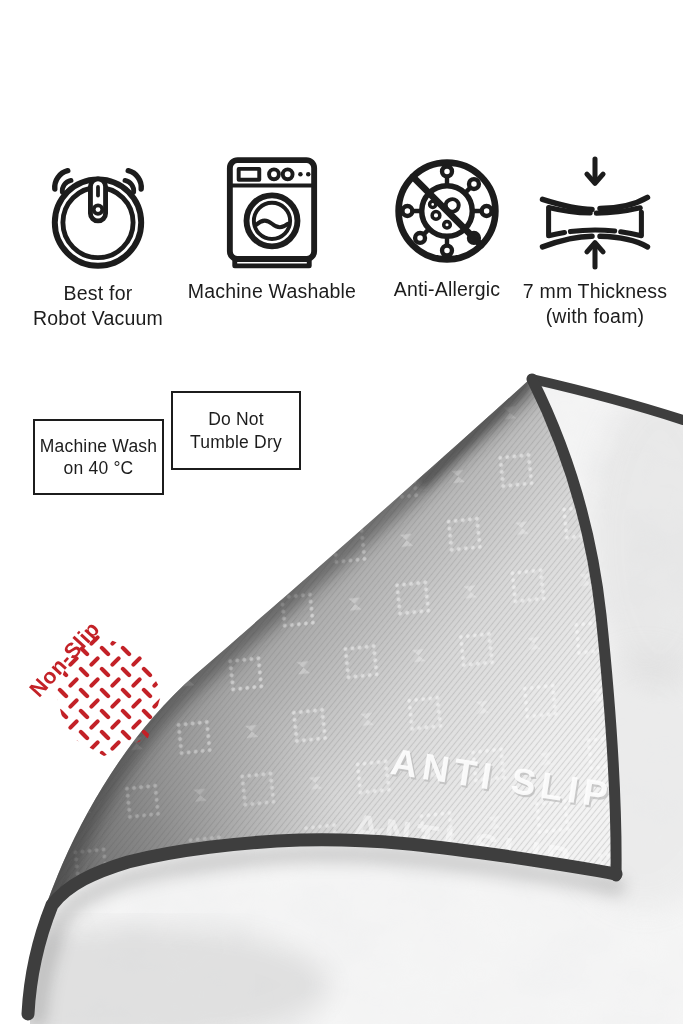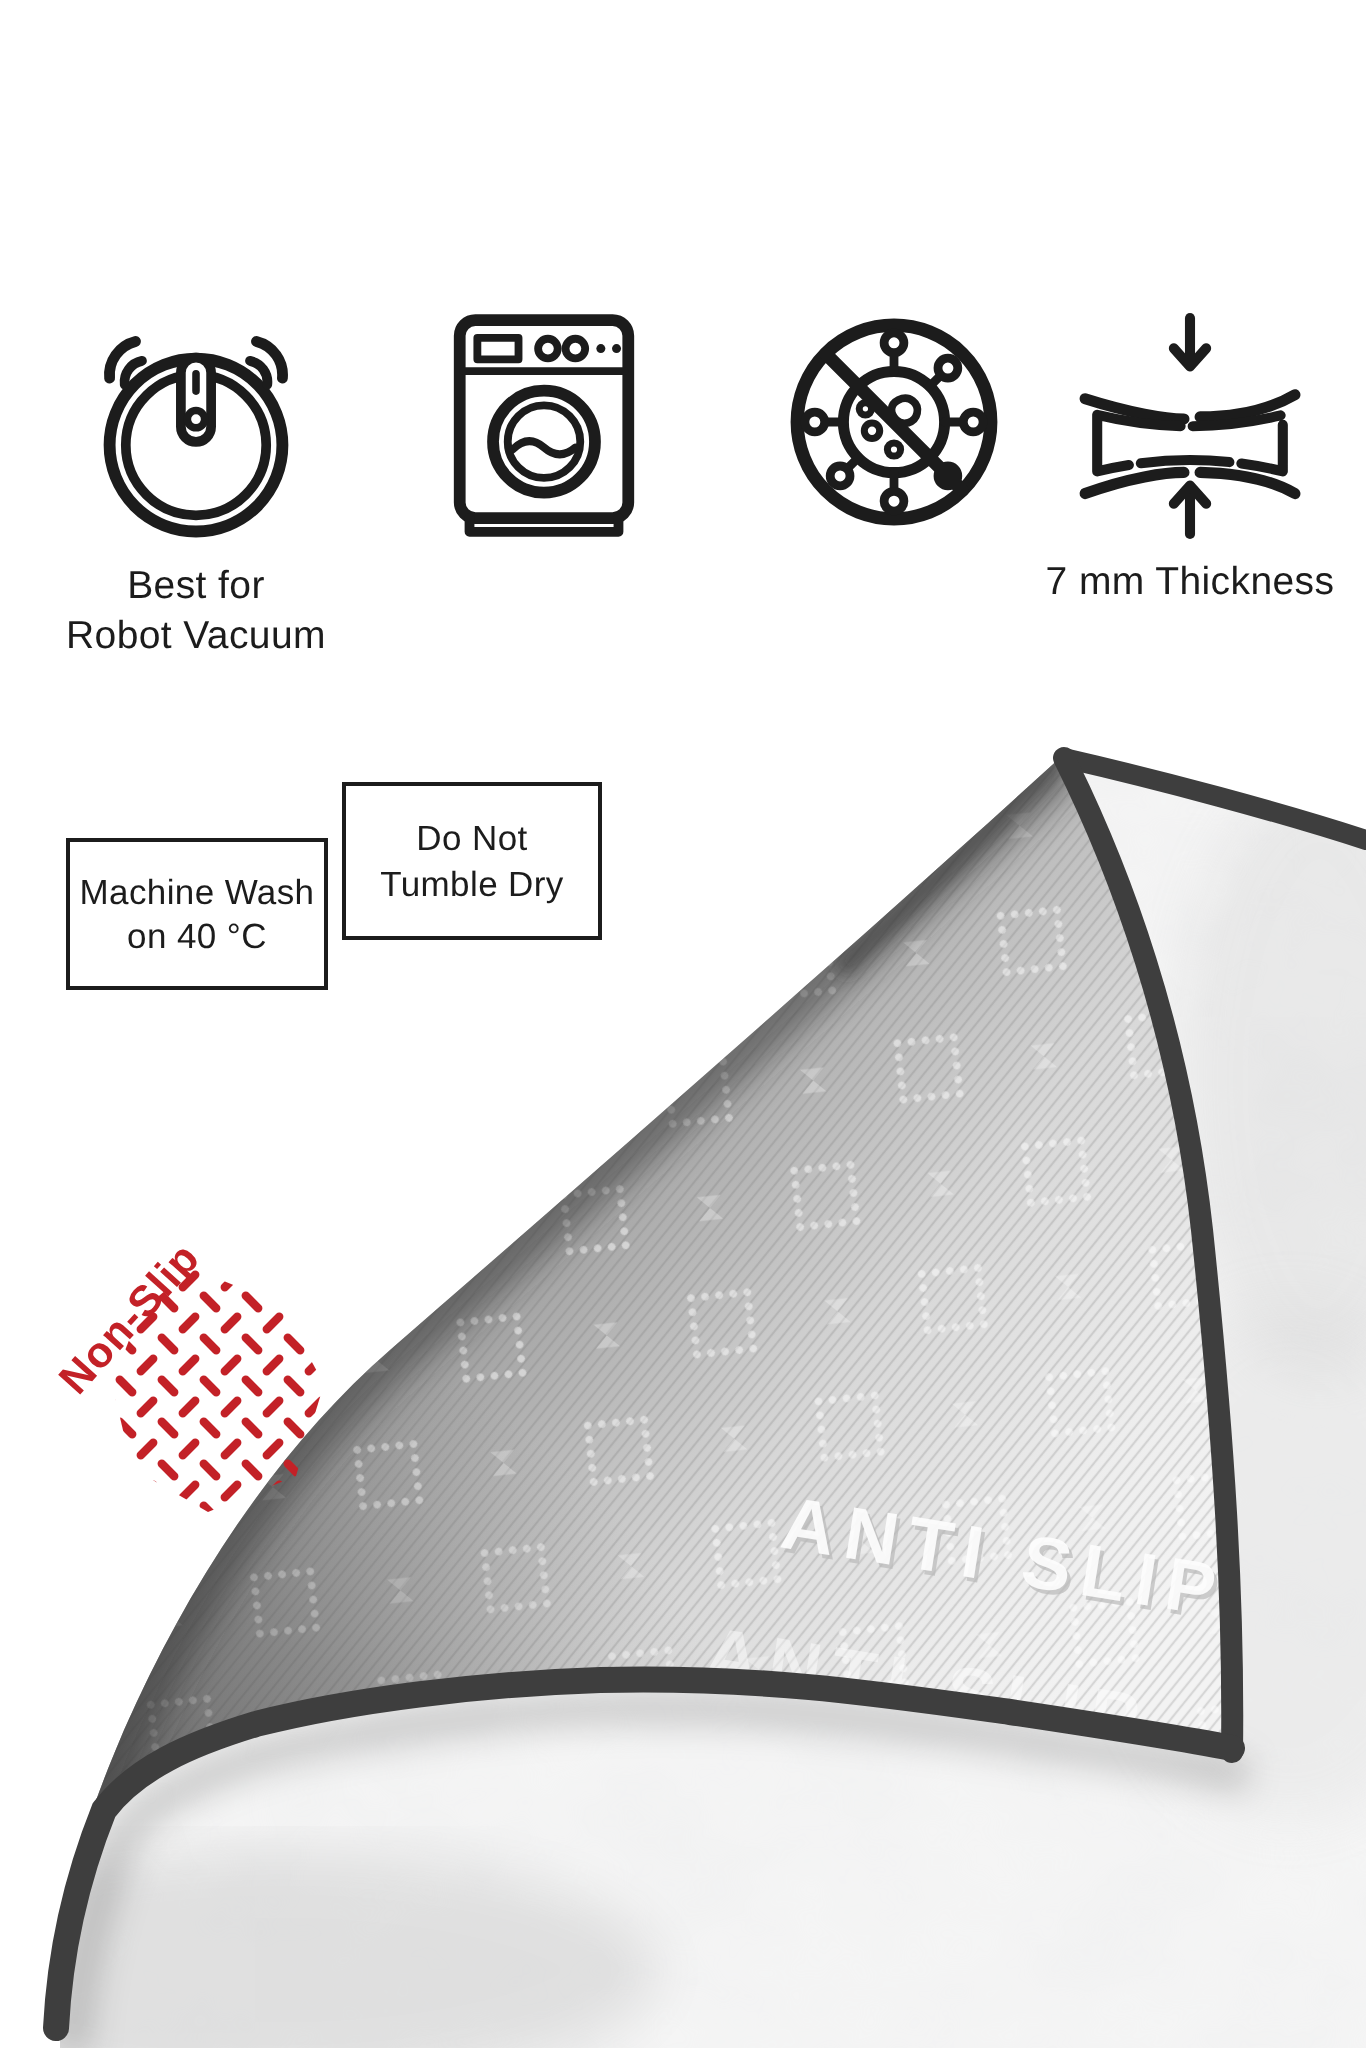--- a/index.html
+++ b/index.html
@@ -186,20 +186,23 @@
           <circle cx="66" cy="20.5" r="5" stroke-width="4"></circle>
           <circle cx="79" cy="20.5" r="2.3" fill="#1c1c1c" stroke="none"></circle>
           <circle cx="87" cy="20.5" r="2.3" fill="#1c1c1c" stroke="none"></circle>
           <circle cx="50" cy="68" r="26" stroke-width="6"></circle>
           <circle cx="50" cy="68" r="18.5" stroke-width="4"></circle>
           <path d="M34,72 Q42,64 50,71 T66,71" stroke-width="4"></path>
           <path d="M12,107 L12,114 L88,114 L88,107" stroke-width="5"></path>
         </g>
       </svg>
     </div>
+    <div class="flabel">
+      <span>Machine Washable</span>
+    </div>
   </div>
 
   <div class="feature" style="left:367px;top:150px;width:160px">
     <div class="icon-wrap">
       <svg width="110" height="110" viewBox="0 0 100 100">
         <g class="ink">
           <circle cx="50" cy="50" r="44" stroke-width="6"></circle>
           <circle cx="50" cy="50" r="23" stroke-width="5"></circle>
           <g stroke-width="4">
             <line x1="50" y1="27" x2="50" y2="19"></line>
@@ -218,40 +221,44 @@
               <circle cx="14" cy="50" r="4.5"></circle>
           </g>
           <path d="M52,40 c5,-2.5 9.5,1.5 8.5,6 c-1,4.5 -6.5,6 -9.5,3 c-3,-3 -3,-7 1,-9 z" stroke-width="3.5"></path>
           <circle cx="40" cy="54" r="3.5" stroke-width="3.2"></circle>
           <circle cx="50" cy="62.5" r="3" stroke-width="3.2"></circle>
           <circle cx="37" cy="44" r="2.8" stroke-width="3.2"></circle>
           <line x1="19" y1="19" x2="81" y2="81" stroke-width="6"></line>
         </g>
       </svg>
     </div>
+    <div class="flabel">
+      <span>Anti-Allergic</span>
+    </div>
   </div>
 
   <div class="feature" style="left:512px;top:152px;width:166px">
     <div class="icon-wrap">
       <svg width="126" height="116" viewBox="0 0 120 115">
         <g class="ink">
           <line x1="60" y1="4" x2="60" y2="26" stroke-width="5"></line>
           <path d="M52,19 L60,28 L68,19" stroke-width="5"></path>
           <path d="M8,44 C30,51 48,54 57,54" stroke-width="5.5"></path>
           <path d="M65,53 C85,53 100,49 112,42" stroke-width="5.5"></path>
           <path d="M14,52 L14,80 C45,72.5 75,72.5 106,80 L106,52 C75,59.5 45,59.5 14,52 Z" stroke-width="5" stroke-dasharray="44 6"></path>
           <path d="M8,90 C30,82 48,79.5 57,79.5" stroke-width="5.5" transform="translate(0,1)"></path>
           <path d="M65,80.5 C85,81 100,84 112,91" stroke-width="5.5"></path>
           <line x1="60" y1="111" x2="60" y2="89" stroke-width="5"></line>
           <path d="M52,96 L60,87 L68,96" stroke-width="5"></path>
         </g>
       </svg>
     </div>
     <div class="flabel">
       <span>7 mm Thickness</span>
+      <span>(with foam)</span>
     </div>
   </div>
 
   <div class="care-box" style="left:33px;top:419px;width:127px;height:72px">
     <span>Machine Wash</span>
     <span>on 40 °C</span>
   </div>
   <div class="care-box" style="left:171px;top:391px;width:126px;height:75px">
     <span>Do Not</span>
     <span>Tumble Dry</span>

